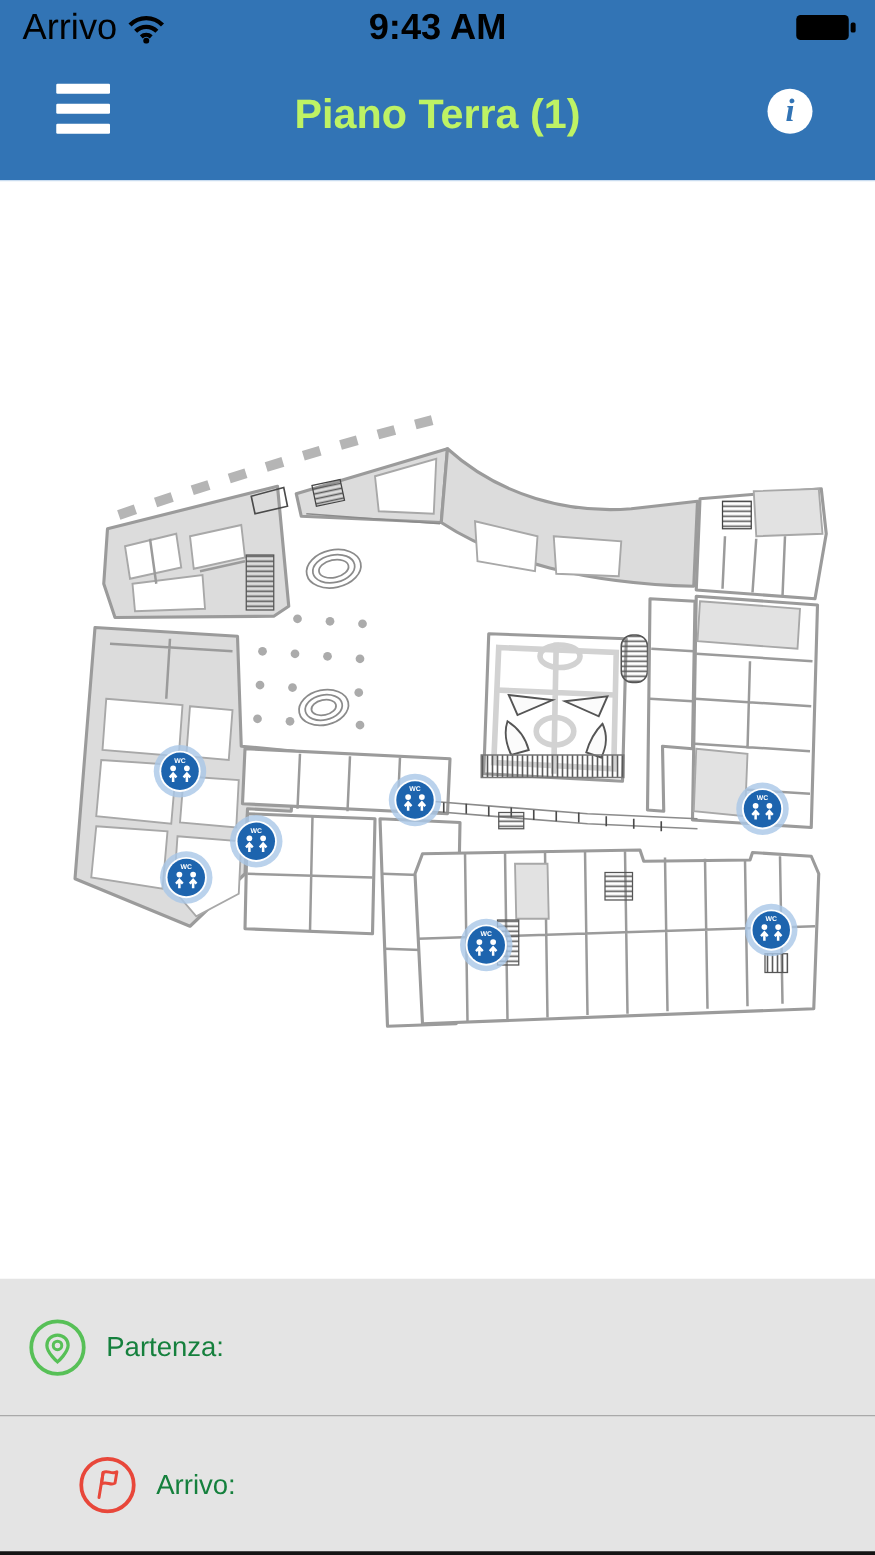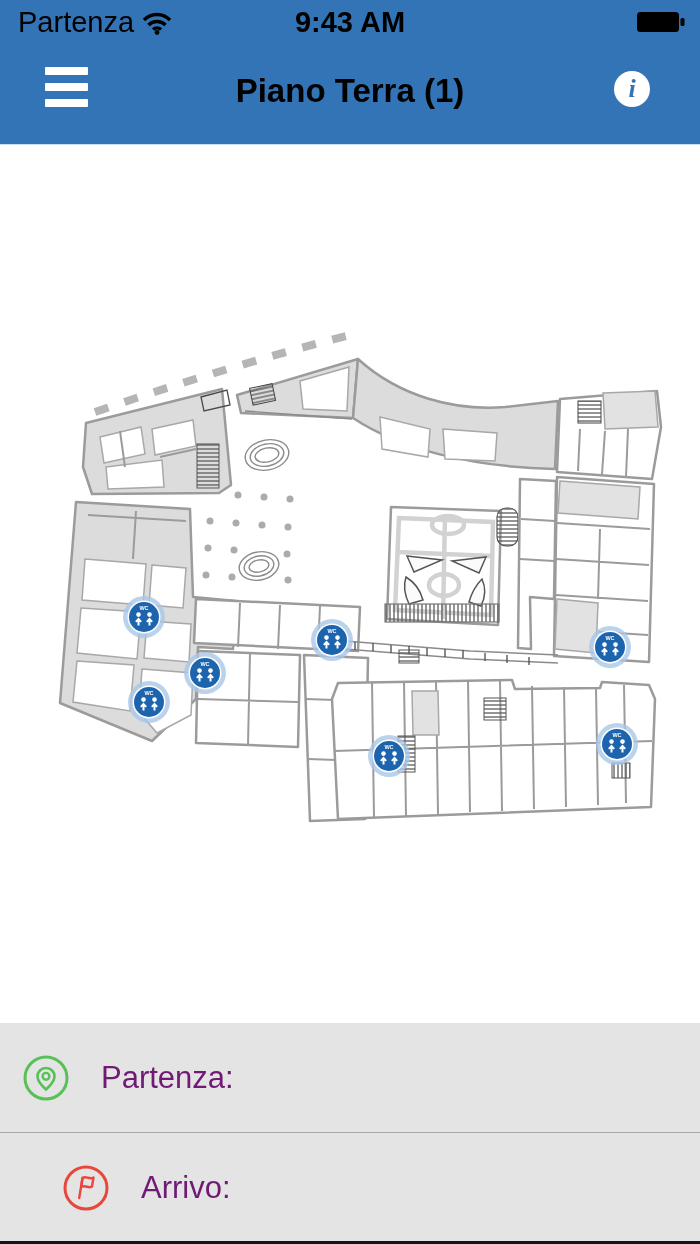--- a/index.html
+++ b/index.html
@@ -7,52 +7,52 @@
          font-family:"Liberation Sans",sans-serif;}
 
   
   .topbar{position:absolute;left:0;top:0;width:700px;height:145px;background:#3274B5;}
   .statusbar{position:absolute;left:0;top:0;width:700px;height:44px;color:#000;}
   .sb-left{position:absolute;left:18px;top:6px;display:flex;align-items:center;gap:8px;}
   .sb-carrier{font-size:29px;color:#000;}
   .sb-time{position:absolute;left:0;top:6px;width:700px;text-align:center;font-size:29px;font-weight:700;}
   .sb-batt{position:absolute;right:14px;top:11px;}
   .navbar{position:absolute;left:0;top:44px;width:700px;height:100px;border-bottom:1px solid #c9dcf0;}
-  .nav-title{position:absolute;left:0;top:28px;width:700px;text-align:center;color:#000000;
+  .nav-title{position:absolute;left:0;top:28px;width:700px;text-align:center;color:#bef264;
              font-size:33px;font-weight:700;}
   .hamburger{position:absolute;left:45px;top:23px;width:43px;height:40px;display:flex;
              flex-direction:column;justify-content:space-between;cursor:pointer;}
   .hamburger span{display:block;width:43px;height:8px;background:#fff;border-radius:1px;}
   .info-btn{position:absolute;left:614px;top:27px;width:36px;height:36px;border-radius:50%;
             background:#fff;color:#3274B5;display:flex;align-items:center;justify-content:center;
             font-family:"Liberation Serif",serif;font-style:italic;font-weight:700;font-size:26px;cursor:pointer;}
 
   
   .map-area{position:absolute;left:0;top:145px;width:700px;height:878px;background:#fff;}
   .map-area svg{display:block;}
 
   
   .route-panel{position:absolute;left:0;top:1023px;width:700px;height:221px;background:#e4e4e4;}
   .route-row{position:absolute;left:0;width:700px;height:109px;display:flex;align-items:center;cursor:pointer;}
   .route-row.r0{top:0;}
   .route-row.r1{top:110px;padding-left:40px;}
   .row-divider{position:absolute;left:0;top:109px;width:700px;height:1px;background:#a9a9a9;}
   .row-icon{margin-left:23px;width:46px;height:46px;flex:0 0 auto;}
-  .row-label{margin-left:32px;font-size:31px;color:#701a75;}
+  .row-label{margin-left:16px;font-size:22px;color:#15803d;}
   .bottom-edge{position:absolute;left:0;bottom:0;width:700px;height:3px;background:#141414;}
 </style>
 </head>
 <body>
 
 <div class="phone">
 
   <div class="topbar" style="background: rgb(50, 116, 181);">
     <div class="statusbar">
       <div class="sb-left">
-        <span class="sb-carrier">Partenza</span>
+        <span class="sb-carrier">Arrivo</span>
         <svg width="30" height="24" viewBox="0 0 30 24">
           <path d="M2 9 A18 18 0 0 1 28 9" fill="none" stroke="#000" stroke-width="3.4"></path>
           <path d="M6.5 14 A12 12 0 0 1 23.5 14" fill="none" stroke="#000" stroke-width="3.4"></path>
           <path d="M11 18.5 A6 6 0 0 1 19 18.5" fill="none" stroke="#000" stroke-width="3.4"></path>
           <circle cx="15" cy="21.5" r="2.4" fill="#000"></circle>
         </svg>
       </div>
       <div class="sb-time">9:43 AM</div>
       <svg class="sb-batt" width="50" height="22" viewBox="0 0 50 22">
         <rect x="1" y="1" width="42" height="20" rx="3.5" fill="#000"></rect>

